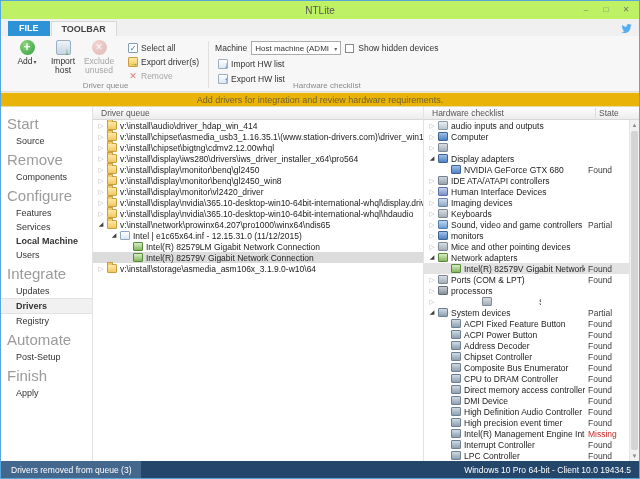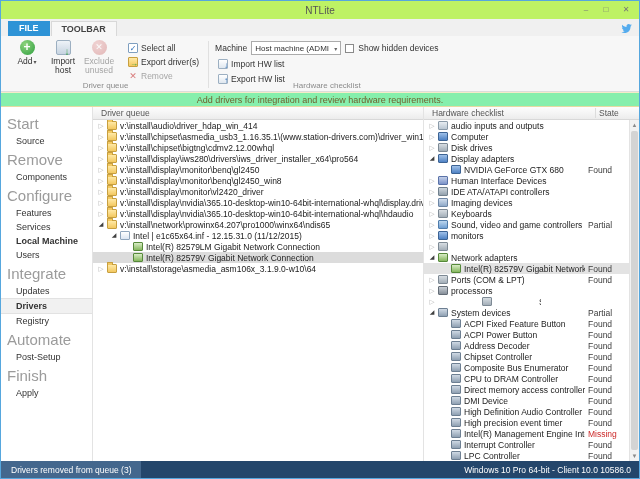--- a/index.html
+++ b/index.html
@@ -48,21 +48,21 @@
   .sic-hwimport::before { content:"↓"; position:absolute; right:-1px; bottom:-2px; color:#2f6fb8; font-size:8px; font-weight:bold; }
   .sic-hwexport { background:linear-gradient(#fff,#dfe7ef); border:1px solid #9cafc1; border-radius:1px; }
   .sic-hwexport::before { content:"↑"; position:absolute; right:-1px; bottom:-2px; color:#2f6fb8; font-size:8px; font-weight:bold; }
   .hwcol { display:flex; flex-direction:column; gap:2px; padding-top:2px; }
   .hwrow { display:flex; align-items:center; gap:4px; font-size:8.5px; color:#333; }
   .combo { width:90px; height:14px; background:#fff; border:1px solid #ababab; display:flex; align-items:center; padding:0 3px; font-size:8px; color:#333; overflow:hidden; white-space:nowrap; }
   .combo .arrow { margin-left:auto; font-size:6px; color:#666; }
   .cb { width:9px; height:9px; background:#fff; border:1px solid #8a8a8a; flex:none; }
 
   
-  .banner { height:15px; background:#86efac; border-top:1px solid #f5ebc8; border-bottom:1px solid #e7daa2; display:flex; align-items:center; justify-content:center; font-size:9px; color:#6f612e; flex:none; }
+  .banner { height:15px; background:#eab308; border-top:1px solid #f5ebc8; border-bottom:1px solid #e7daa2; display:flex; align-items:center; justify-content:center; font-size:9px; color:#6f612e; flex:none; }
 
   
   .main { flex:1; display:flex; background:#fff; min-height:0; }
   .sidebar { width:92px; border-right:1px solid #e3e3e3; padding-top:5px; flex:none; overflow:hidden; }
   .sb-section { font-size:15px; color:#9b9b9b; padding:3px 0 2px 6px; }
   .sb-item { font-size:9px; color:#333; padding:2px 0 2px 15px; }
   .sb-item.bold { font-weight:bold; }
   .sb-item.selected { font-weight:bold; background:#f1f1f1; border-top:1px solid #e2e2e2; border-bottom:1px solid #e2e2e2; }
 
   .panel { display:flex; flex-direction:column; min-width:0; }
@@ -308,45 +308,44 @@
             </div>
             <div class="trow" style="padding-left: 3px;">
               <span class="expander">▷</span>
               <span class="ticon i-computer"></span>
               <span class="tlabel">Computer</span>
               <span class="tstate"></span>
             </div>
             <div class="trow" style="padding-left: 3px;">
               <span class="expander">▷</span>
               <span class="ticon i-disk"></span>
-              <span class="tlabel">Disk drives</span>
               <span class="tstate"></span>
             </div>
             <div class="trow" style="padding-left: 3px;">
               <span class="expander exp">◢</span>
               <span class="ticon i-display"></span>
               <span class="tlabel">Display adapters</span>
               <span class="tstate"></span>
             </div>
             <div class="trow" style="padding-left: 16px;">
               <span class="expander"></span>
               <span class="ticon i-gpu"></span>
               <span class="tlabel">NVIDIA GeForce GTX 680</span>
               <span class="tstate">Found</span>
             </div>
             <div class="trow" style="padding-left: 3px;">
               <span class="expander">▷</span>
+              <span class="ticon i-ide"></span>
+              <span class="tlabel">IDE ATA/ATAPI controllers</span>
+              <span class="tstate"></span>
+            </div>
+            <div class="trow" style="padding-left: 3px;">
+              <span class="expander">▷</span>
               <span class="ticon i-hid"></span>
               <span class="tlabel">Human Interface Devices</span>
-              <span class="tstate"></span>
-            </div>
-            <div class="trow" style="padding-left: 3px;">
-              <span class="expander">▷</span>
-              <span class="ticon i-ide"></span>
-              <span class="tlabel">IDE ATA/ATAPI controllers</span>
               <span class="tstate"></span>
             </div>
             <div class="trow" style="padding-left: 3px;">
               <span class="expander">▷</span>
               <span class="ticon i-imaging"></span>
               <span class="tlabel">Imaging devices</span>
               <span class="tstate"></span>
             </div>
             <div class="trow" style="padding-left: 3px;">
               <span class="expander">▷</span>
@@ -362,20 +361,21 @@
             </div>
             <div class="trow" style="padding-left: 3px;">
               <span class="expander">▷</span>
               <span class="ticon i-monitor"></span>
               <span class="tlabel">monitors</span>
               <span class="tstate"></span>
             </div>
             <div class="trow" style="padding-left: 3px;">
               <span class="expander">▷</span>
               <span class="ticon i-mouse"></span>
+              <span class="tlabel">Mice and other pointing devices</span>
               <span class="tstate"></span>
             </div>
             <div class="trow" style="padding-left: 3px;">
               <span class="expander exp">◢</span>
               <span class="ticon i-network"></span>
               <span class="tlabel">Network adapters</span>
               <span class="tstate"></span>
             </div>
             <div class="trow selected" style="padding-left: 16px;">
               <span class="expander"></span>
@@ -490,16 +490,16 @@
           <div class="varrow">▲</div>
           <div class="vthumb"></div>
           <div class="varrow">▼</div>
         </div>
       </div>
     </div>
   </div>
 
   <div class="statusbar">
     <span class="status-left">Drivers removed from queue (3)</span>
-    <span class="status-right">Windows 10 Pro 64-bit - Client 10.0 10586.0</span>
+    <span class="status-right">Windows 10 Pro 64-bit - Client 10.0 19434.5</span>
   </div>
 
 </div>
 
 </body></html>

